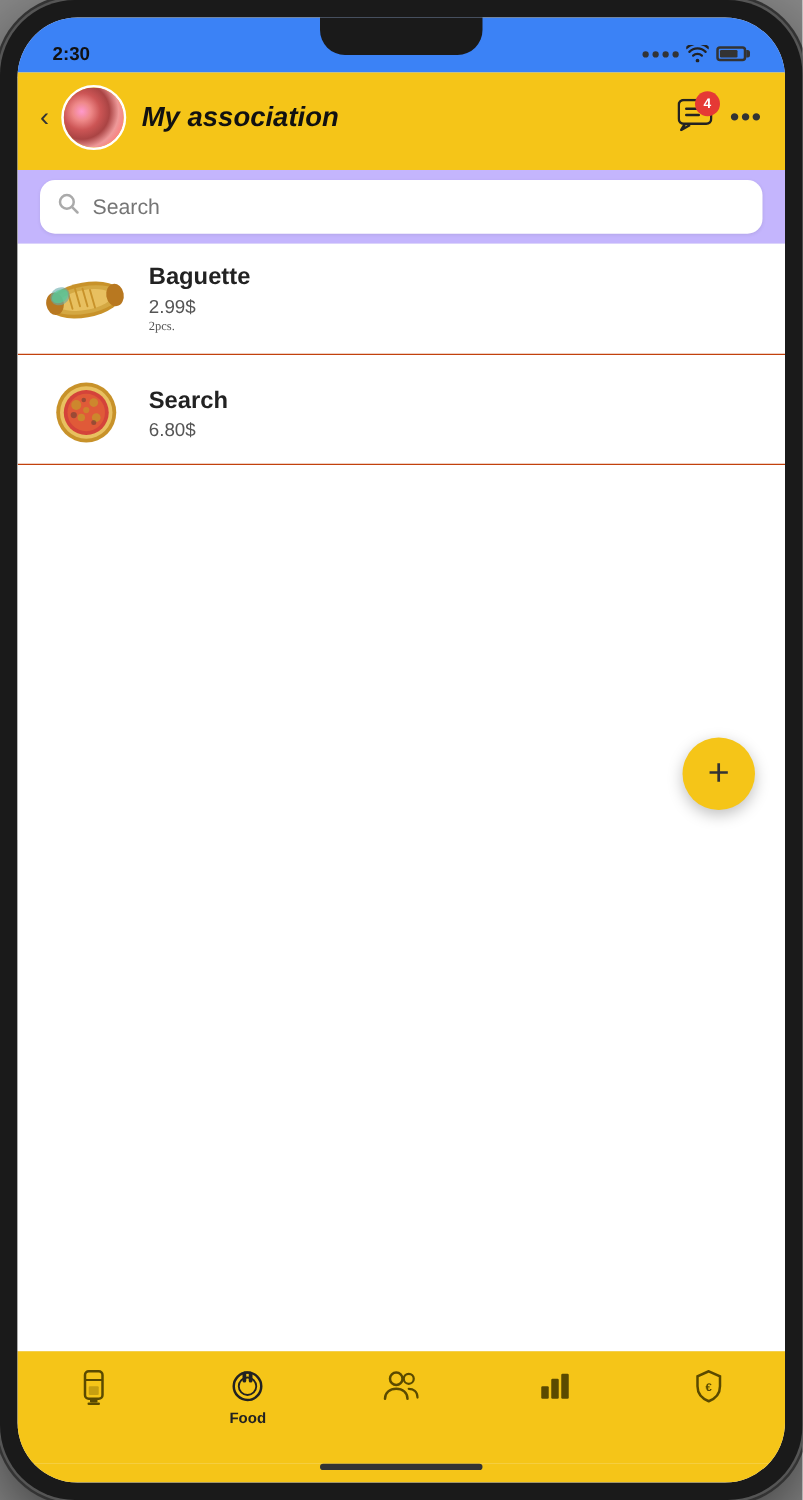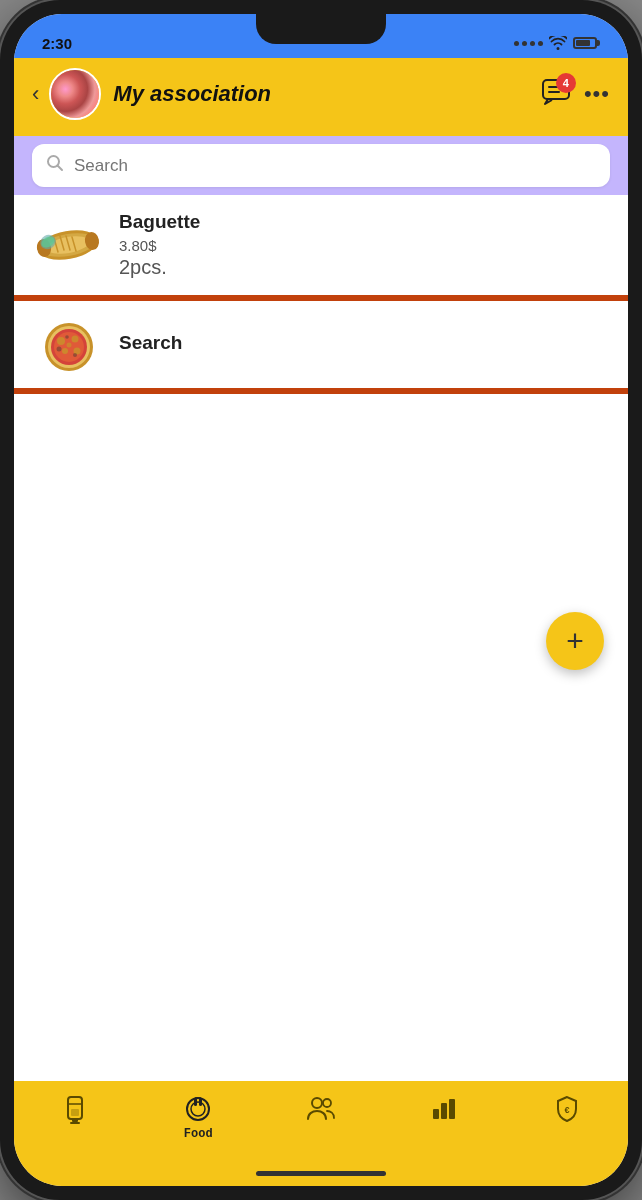--- a/index.html
+++ b/index.html
@@ -193,23 +193,23 @@
 
     
     .list {
       background: white;
       margin: 0;
       flex: 1;
     }
 
     .list-item {
       display: flex;
-      align-items: center;
+      align-items: flex-end;
       padding: 16px 22px;
-      border-bottom: 6px solid #c2410c;
+      border-bottom: 1px solid #c2410c;
     }
 
     .item-image {
       width: 65px;
       height: 55px;
       margin-right: 18px;
       flex-shrink: 0;
       display: flex;
       align-items: center;
       justify-content: center;
@@ -227,22 +227,23 @@
       margin-bottom: 4px;
     }
 
     .item-price {
       font-size: 15px;
       color: #555;
       margin-bottom: 2px;
     }
 
     .item-qty {
-      font-size: 20px;
+      font-size: 10px;
       color: #555;
+      font-family: Liberation Serif, serif;
     }
 
     
     .bottom-nav {
       background: #F5C518;
       display: flex;
       align-items: flex-start;
       padding: 10px 0 0;
       flex-shrink: 0;
       height: 90px;
@@ -255,21 +256,20 @@
       align-items: center;
       gap: 4px;
       cursor: pointer;
       padding-top: 4px;
     }
 
     .nav-label {
       font-size: 12px;
       font-weight: 600;
       color: #5a4a00;
-      font-family: Liberation Mono, monospace;
     }
 
     .nav-item.active .nav-icon,
     .nav-item.active .nav-label {
       color: #222;
     }
 
     
     .home-indicator {
       background: #F5C518;
@@ -418,21 +418,21 @@
               <line x1="30" y1="10" x2="34" y2="24" stroke="#c8922a" stroke-width="1.5" stroke-linecap="round"></line>
               <line x1="36" y1="11" x2="40" y2="25" stroke="#c8922a" stroke-width="1.5" stroke-linecap="round"></line>
               <ellipse cx="8" cy="22" rx="7" ry="9" fill="#b87820" transform="rotate(-10 8 22)"></ellipse>
               <ellipse cx="56" cy="15" rx="7" ry="9" fill="#b87820" transform="rotate(-10 56 15)"></ellipse>
               <ellipse cx="12" cy="16" rx="8" ry="7" fill="#6aa" transform="rotate(-30 12 16)" opacity="0.6"></ellipse>
               <ellipse cx="12" cy="16" rx="7" ry="5" fill="#5c9" transform="rotate(-30 12 16)" opacity="0.7"></ellipse>
             </svg>
           </div>
           <div class="item-info">
             <div class="item-name">Baguette</div>
-            <div class="item-price">3.80$</div>
+            <div class="item-price">2.99$</div>
             <div class="item-qty">2pcs.</div>
           </div>
         </div>
 
         <div class="list-item">
           <div class="item-image">
             <svg width="60" height="55" viewBox="0 0 60 55">
               <circle cx="30" cy="30" r="24" fill="#c8922a"></circle>
               <circle cx="30" cy="30" r="21" fill="#e8c060"></circle>
               <circle cx="30" cy="30" r="18" fill="#d4433a"></circle>
@@ -442,20 +442,21 @@
               <circle cx="26" cy="34" r="3" fill="#c8922a" opacity="0.8"></circle>
               <circle cx="38" cy="34" r="3.5" fill="#c8922a" opacity="0.8"></circle>
               <circle cx="30" cy="28" r="2.5" fill="#c8922a" opacity="0.7"></circle>
               <circle cx="20" cy="32" r="2.5" fill="#333" opacity="0.4"></circle>
               <circle cx="36" cy="38" r="2" fill="#333" opacity="0.4"></circle>
               <circle cx="28" cy="20" r="1.8" fill="#333" opacity="0.4"></circle>
             </svg>
           </div>
           <div class="item-info">
             <div class="item-name">Search</div>
+            <div class="item-price">6.80$</div>
           </div>
         </div>
 
         <div class="fab-wrapper">
           <div class="fab-abs">
             <span>+</span>
           </div>
         </div>
       </div>
 

